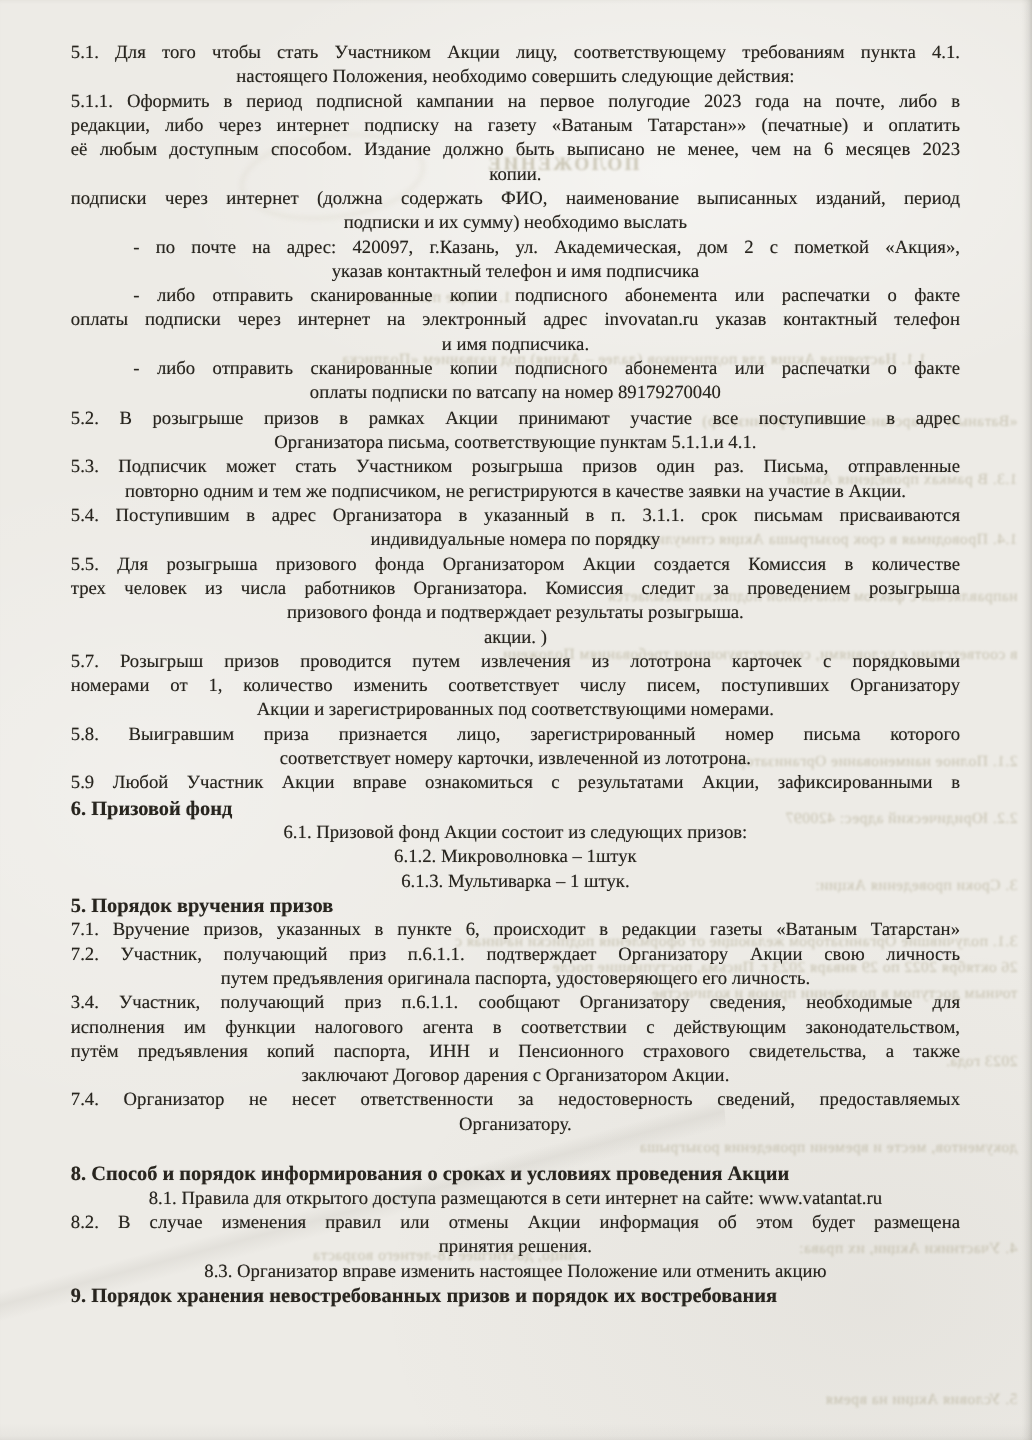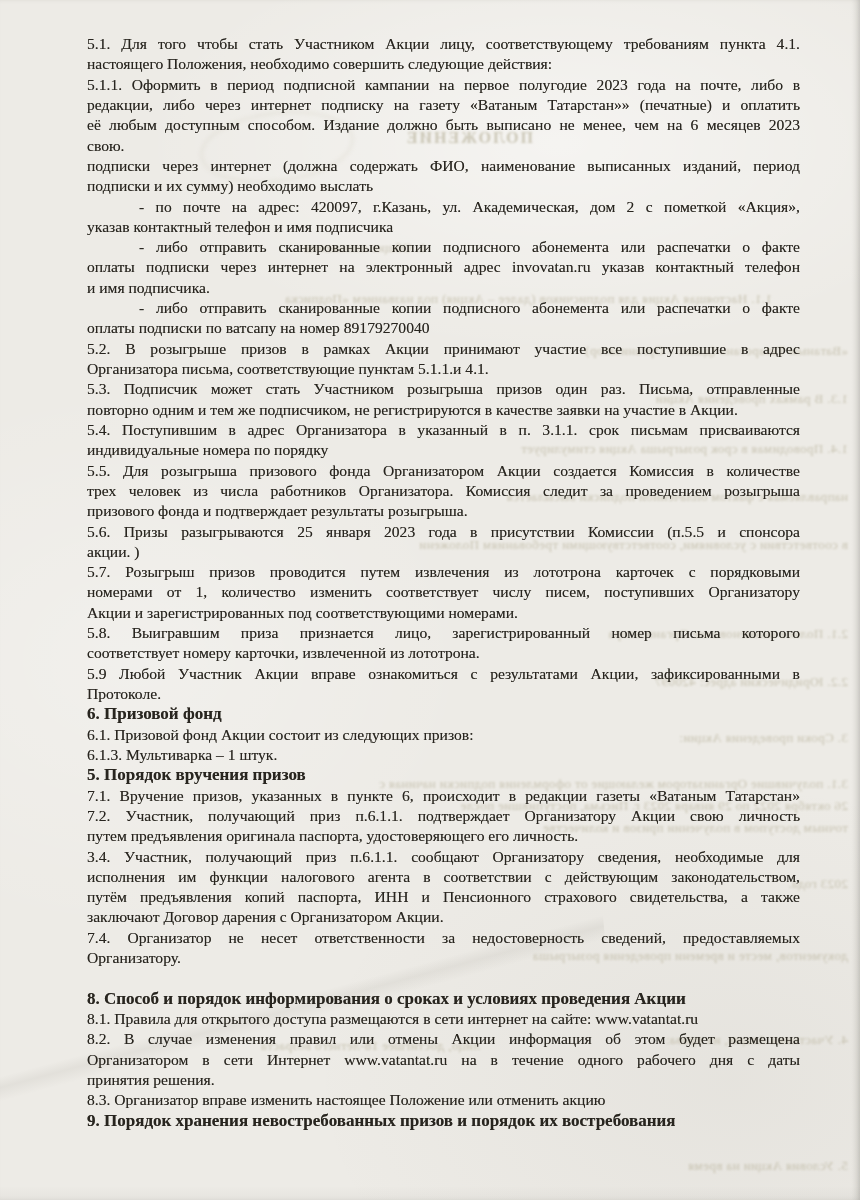--- a/index.html
+++ b/index.html
@@ -30,24 +30,24 @@
   }
   .ghost.b { font-weight:700; letter-spacing:2px; }
   .ghost-stamp {
     position:absolute; left:200px; top:112px; width:150px; height:66px;
     border:2px solid #b5ae93; border-radius:50%;
     opacity:.22; filter:blur(2px); transform:rotate(-7deg);
   }
   .text-layer { position:absolute; left:59px; top:34px; width:741px; }
   .line {
     height:20.32px; line-height:20.32px; font-size:15.6px;
-    color:#28251f; text-shadow:0 0 .6px rgba(40,37,30,.5);margin-left:28px;
+    color:#28251f; text-shadow:0 0 .6px rgba(40,37,30,.5);
   }
   .line.J { text-align:justify; text-align-last:justify; }
-  .line.L { text-align:left; }
+  .line.L { text-align:center; }
   .line.H { font-weight:700; font-size:17px; }
   .line.G { height:20.32px; }
   .line.indent { padding-left:52px; }
 </style>
 </head>
 <body>
 
 <div class="page">
   <div class="bleed-layer">
     <div class="ghost-stamp"></div>
@@ -71,63 +71,61 @@
       <div class="ghost" style="left: 60px; top: 1038px; width: 420px; font-size: 13px;">лицо, достигшее 18-летнего возраста</div>
       <div class="ghost" style="left: 640px; top: 1158px; width: 208px; font-size: 13px;">5. Условия Акции на время</div>
     </div>
   <div class="crease"></div>
   <div class="text-layer">
       <div class="line J">5.1. Для того чтобы стать Участником Акции лицу, соответствующему требованиям пункта 4.1.</div>
       <div class="line L">настоящего Положения, необходимо совершить следующие действия:</div>
       <div class="line J">5.1.1. Оформить в период подписной кампании на первое полугодие 2023 года на почте, либо в</div>
       <div class="line J">редакции, либо через интернет подписку на газету «Ватаным Татарстан»» (печатные) и оплатить</div>
       <div class="line J">её любым доступным способом.  Издание должно быть выписано не менее, чем на 6 месяцев 2023</div>
-      <div class="line L">свою.</div>
+      <div class="line L">копии.</div>
       <div class="line J">подписки через интернет (должна содержать ФИО, наименование выписанных изданий, период</div>
       <div class="line L">подписки и их сумму) необходимо выслать</div>
       <div class="line J indent">- по почте на адрес: 420097, г.Казань, ул. Академическая, дом 2 с пометкой «Акция»,</div>
       <div class="line L">указав контактный телефон и имя подписчика</div>
       <div class="line J indent">- либо отправить сканированные копии подписного абонемента или распечатки о факте</div>
       <div class="line J">оплаты подписки через интернет на электронный адрес invovatan.ru указав контактный телефон</div>
       <div class="line L">и имя подписчика.</div>
       <div class="line J indent">- либо отправить сканированные копии подписного абонемента или распечатки о факте</div>
       <div class="line L">оплаты подписки по ватсапу на номер 89179270040</div>
       <div class="line J">5.2.  В розыгрыше призов в рамках Акции принимают участие все поступившие в адрес</div>
       <div class="line L">Организатора письма, соответствующие пунктам 5.1.1.и 4.1.</div>
       <div class="line J">5.3.  Подписчик может стать Участником розыгрыша призов один раз. Письма, отправленные</div>
       <div class="line L">повторно одним и тем же подписчиком, не регистрируются в качестве заявки на участие в Акции.</div>
       <div class="line J">5.4.  Поступившим в адрес Организатора в указанный в п. 3.1.1. срок письмам присваиваются</div>
       <div class="line L">индивидуальные номера по порядку</div>
       <div class="line J">5.5.  Для розыгрыша призового фонда Организатором Акции создается Комиссия в количестве</div>
       <div class="line J">трех человек из числа работников Организатора. Комиссия следит за проведением розыгрыша</div>
       <div class="line L">призового фонда и подтверждает результаты розыгрыша.</div>
-      <div class="line J">5.6.   Призы разыгрываются 25 января 2023 года в присутствии Комиссии (п.5.5 и  спонсора</div>
       <div class="line L">акции. )</div>
       <div class="line J">5.7. Розыгрыш призов проводится путем извлечения из лототрона карточек с порядковыми</div>
       <div class="line J">номерами от 1, количество изменить соответствует числу писем, поступивших Организатору</div>
       <div class="line L">Акции и зарегистрированных под соответствующими номерами.</div>
       <div class="line J">5.8.  Выигравшим приза признается лицо, зарегистрированный номер письма которого</div>
       <div class="line L">соответствует номеру карточки, извлеченной из лототрона.</div>
       <div class="line J">5.9 Любой Участник Акции вправе ознакомиться с результатами Акции, зафиксированными в</div>
-      <div class="line L">Протоколе.</div>
       <div class="line H">6. Призовой фонд</div>
       <div class="line L">6.1. Призовой фонд Акции состоит из следующих призов:</div>
+      <div class="line L">6.1.2. Микроволновка – 1штук</div>
       <div class="line L">6.1.3. Мультиварка – 1 штук.</div>
       <div class="line H">5. Порядок вручения призов</div>
       <div class="line J">7.1. Вручение призов, указанных в пункте 6, происходит в редакции газеты «Ватаным Татарстан»</div>
       <div class="line J">7.2. Участник, получающий приз п.6.1.1. подтверждает Организатору Акции свою личность</div>
       <div class="line L">путем предъявления оригинала паспорта, удостоверяющего его личность.</div>
       <div class="line J">3.4. Участник, получающий приз п.6.1.1. сообщают Организатору сведения, необходимые для</div>
       <div class="line J">исполнения им функции налогового агента в соответствии с действующим законодательством,</div>
       <div class="line J">путём предъявления копий паспорта, ИНН и Пенсионного страхового свидетельства, а также</div>
       <div class="line L">заключают Договор дарения с Организатором Акции.</div>
       <div class="line J">7.4. Организатор не несет ответственности за недостоверность сведений, предоставляемых</div>
       <div class="line L">Организатору.</div>
       <div class="line G"></div>
       <div class="line H">8. Способ и порядок информирования о сроках и условиях проведения Акции</div>
       <div class="line L">8.1. Правила для открытого доступа размещаются в сети интернет на сайте: www.vatantat.ru</div>
       <div class="line J">8.2. В случае изменения правил или отмены Акции информация об этом будет размещена</div>
-      <div class="line J">Организатором в сети Интернет www.vatantat.ru на в течение одного рабочего дня с даты</div>
       <div class="line L">принятия решения.</div>
       <div class="line L">8.3. Организатор вправе изменить настоящее Положение или отменить акцию</div>
       <div class="line H">9. Порядок хранения невостребованных призов и порядок их востребования</div>
     </div>
 </div>
 
 </body></html>

